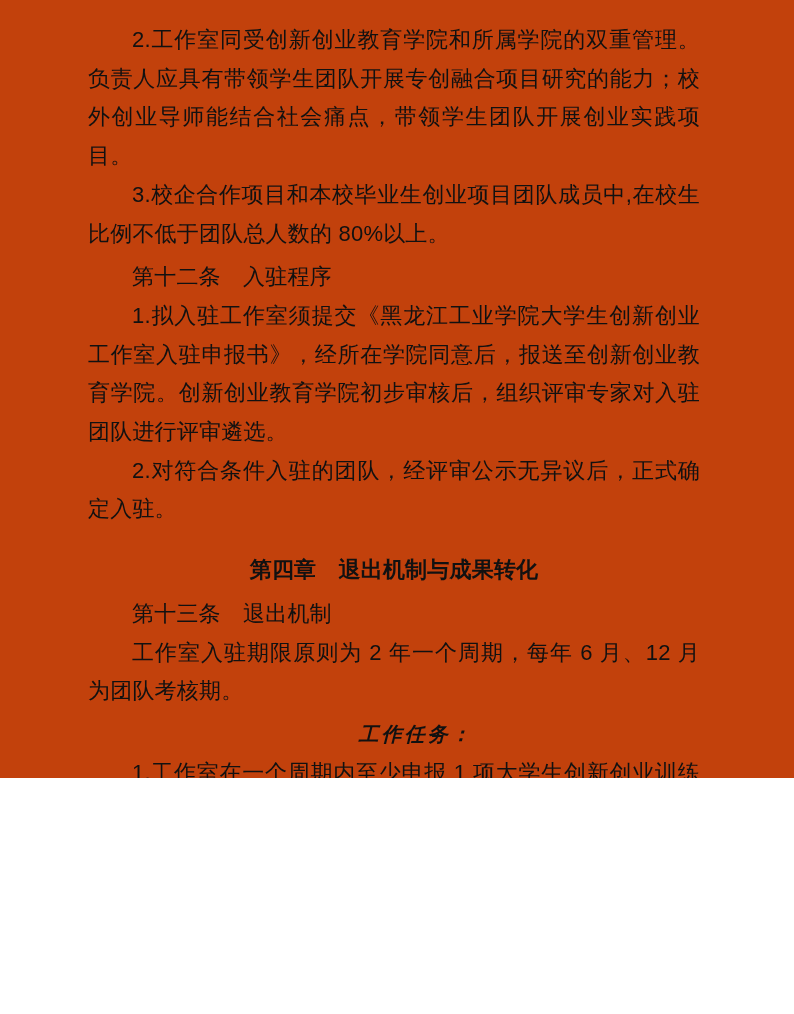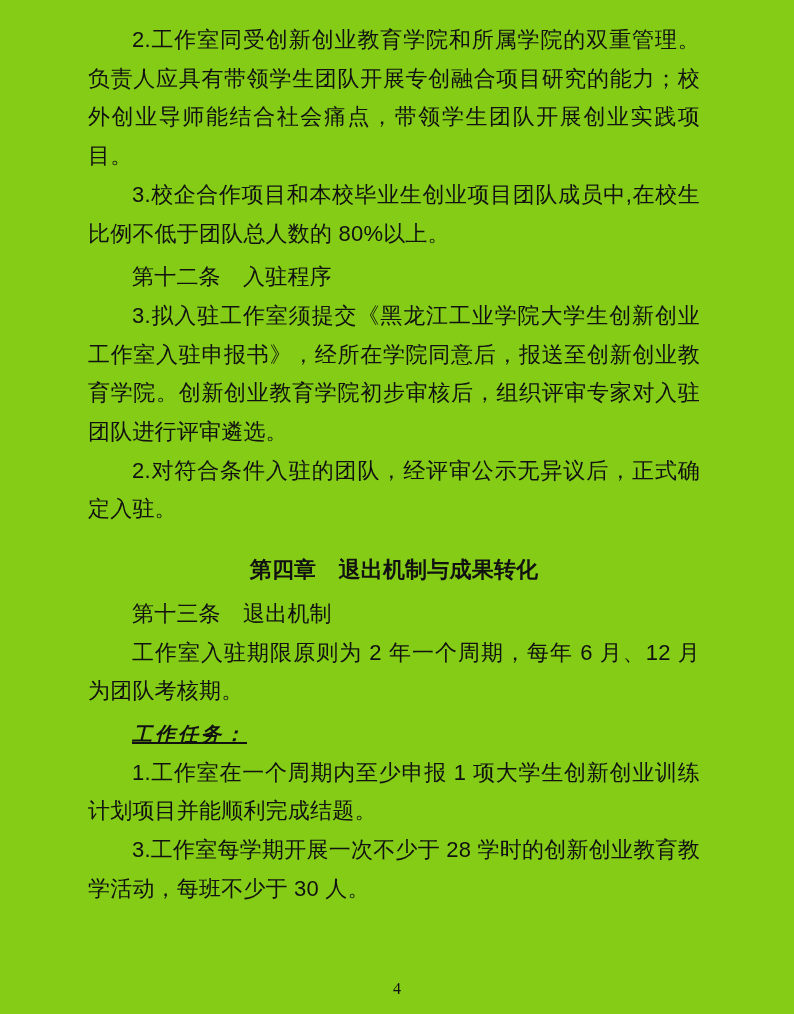--- a/index.html
+++ b/index.html
@@ -3,22 +3,22 @@
 <meta charset="utf-8">
 <style>
   html, body {
     margin: 0;
     padding: 0;
     background: #ffffff;
   }
   .page {
     position: relative;
     width: 794px;
-    height: 1014px;
-    background: #84cc16;
+    height: 778px;
+    background: #c2410c;
     overflow: hidden;
     font-family: "Liberation Sans", sans-serif;
     color: #111111;
   }
   .content {
     position: absolute;
     left: 88px;
     top: 21px;
     width: 612px;
   }
@@ -45,24 +45,23 @@
     text-align: center;
     text-indent: 0;
     margin-top: 22px;
   }
   .content p.kaiti {
     font-family: "DejaVu Serif", serif;
     font-weight: bold;
     font-style: italic;
     font-size: 20px;
     text-indent: 2.2em;
-    text-align: left;
+    text-align: center;
     margin-top: 4px;
     letter-spacing: 3px;
-    text-decoration: underline;
   }
   .footer {
     position: absolute;
     left: 0;
     width: 794px;
     top: 980px;
     text-align: center;
   }
   .pagenum {
     font-family: "Liberation Serif", serif;
@@ -71,21 +70,21 @@
   }
 </style>
 </head>
 <body>
 
 <div class="page">
   <main class="content" id="paragraph-container">
       <p class="indent">2.工作室同受创新创业教育学院和所属学院的双重管理。负责人应具有带领学生团队开展专创融合项目研究的能力；校外创业导师能结合社会痛点，带领学生团队开展创业实践项目。</p>
       <p class="indent">3.校企合作项目和本校毕业生创业项目团队成员中,在校生比例不低于团队总人数的 80%以上。</p>
       <p class="heading2">第十二条　入驻程序</p>
-      <p class="indent">3.拟入驻工作室须提交《黑龙江工业学院大学生创新创业工作室入驻申报书》，经所在学院同意后，报送至创新创业教育学院。创新创业教育学院初步审核后，组织评审专家对入驻团队进行评审遴选。</p>
+      <p class="indent">1.拟入驻工作室须提交《黑龙江工业学院大学生创新创业工作室入驻申报书》，经所在学院同意后，报送至创新创业教育学院。创新创业教育学院初步审核后，组织评审专家对入驻团队进行评审遴选。</p>
       <p class="indent">2.对符合条件入驻的团队，经评审公示无异议后，正式确定入驻。</p>
       <p class="chapter">第四章　退出机制与成果转化</p>
       <p class="heading2">第十三条　退出机制</p>
       <p class="indent">工作室入驻期限原则为 2 年一个周期，每年 6 月、12 月为团队考核期。</p>
       <p class="kaiti">工作任务：</p>
       <p class="indent">1.工作室在一个周期内至少申报 1 项大学生创新创业训练计划项目并能顺利完成结题。</p>
       <p class="indent">3.工作室每学期开展一次不少于 28 学时的创新创业教育教学活动，每班不少于 30 人。</p>
     </main>
   <footer class="footer">
     <span class="pagenum">4</span>

